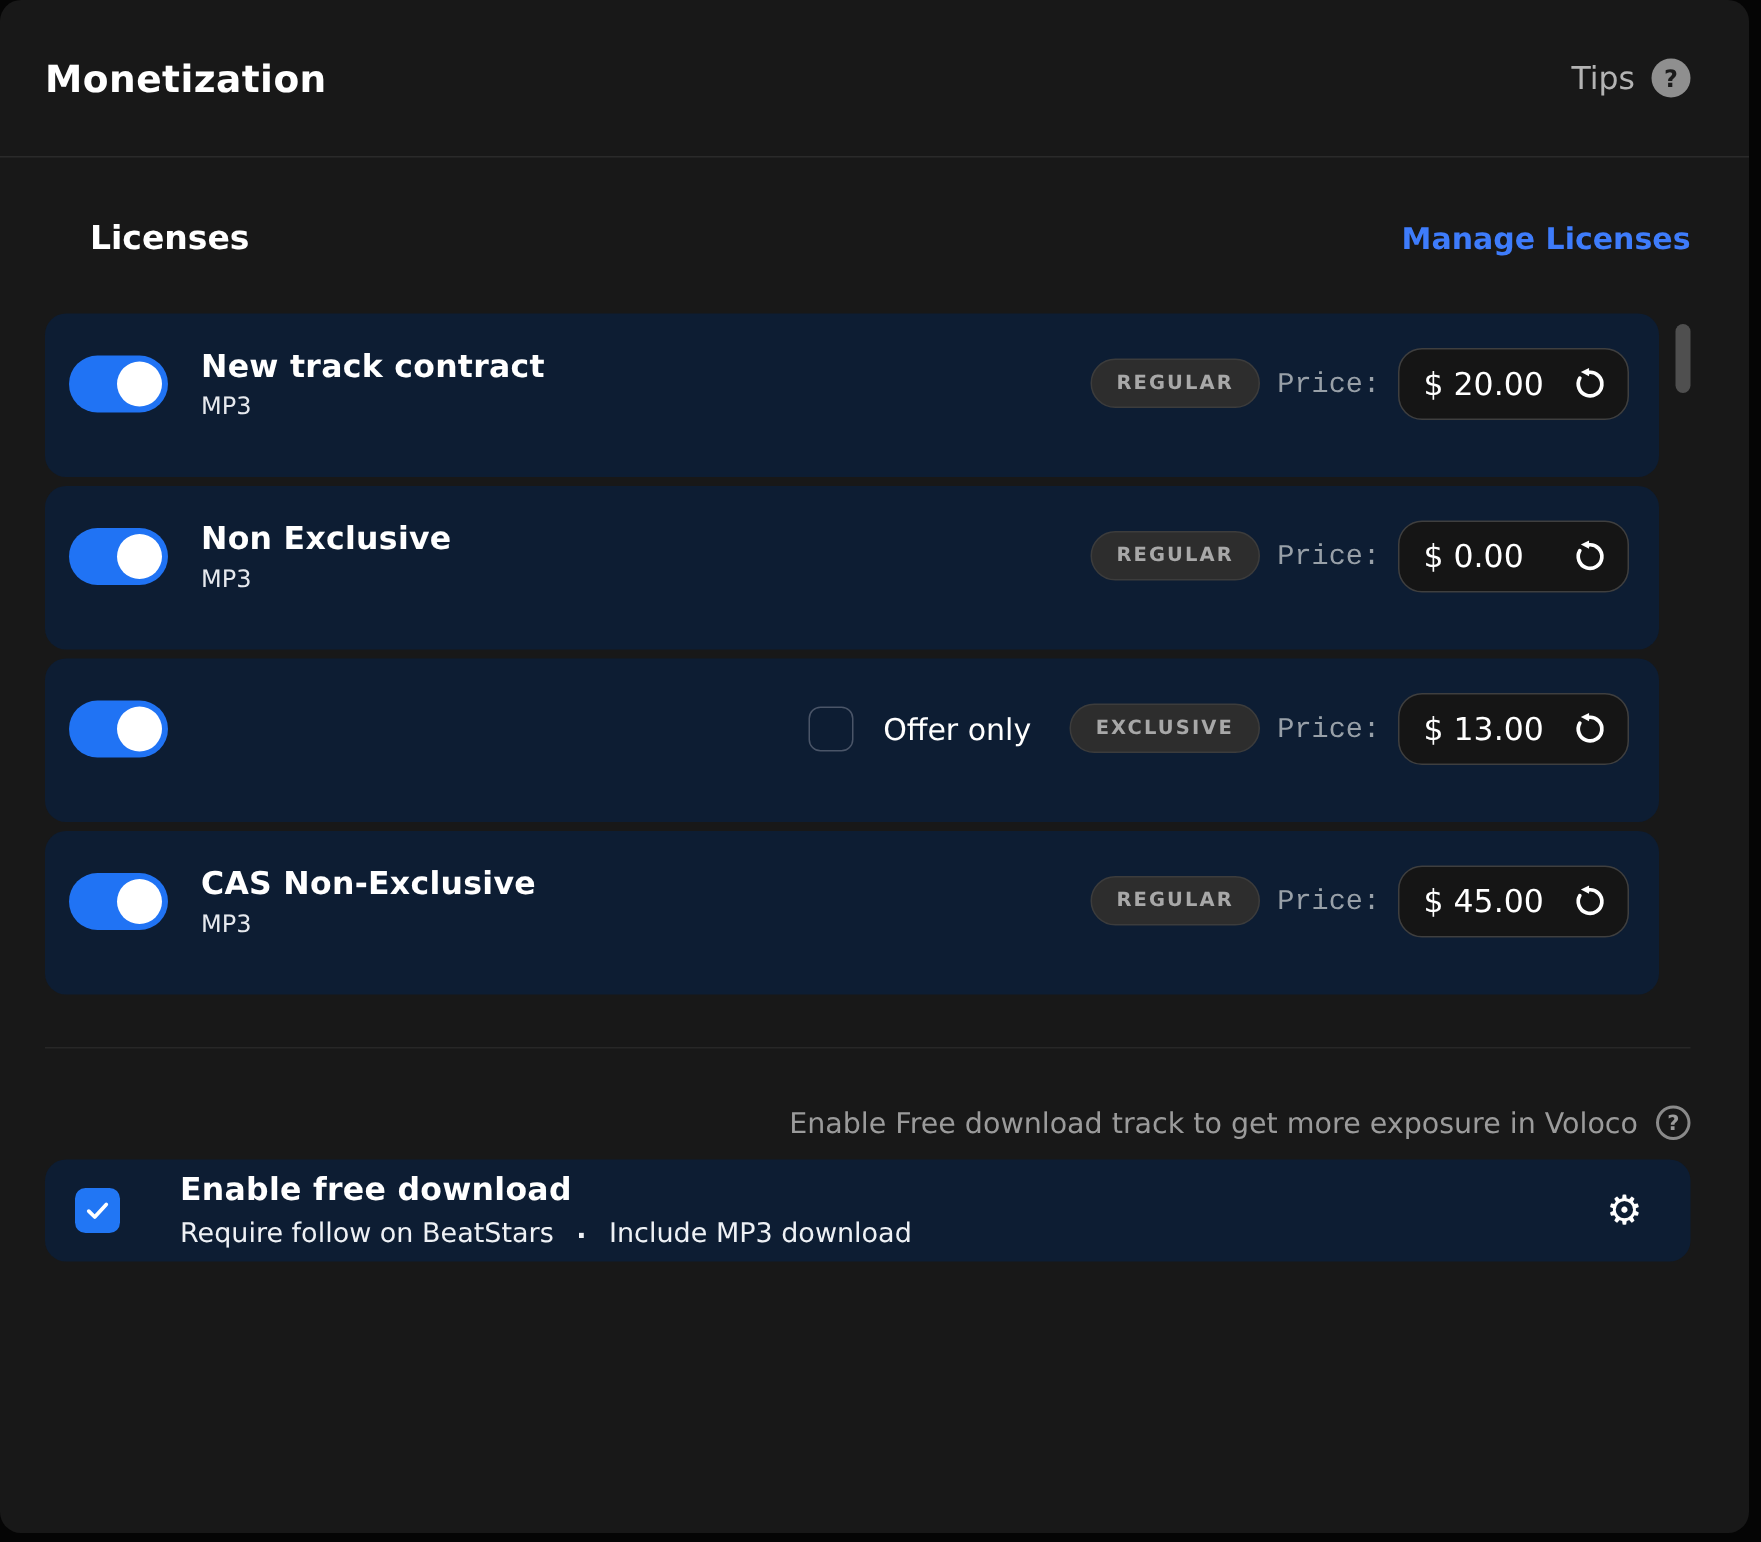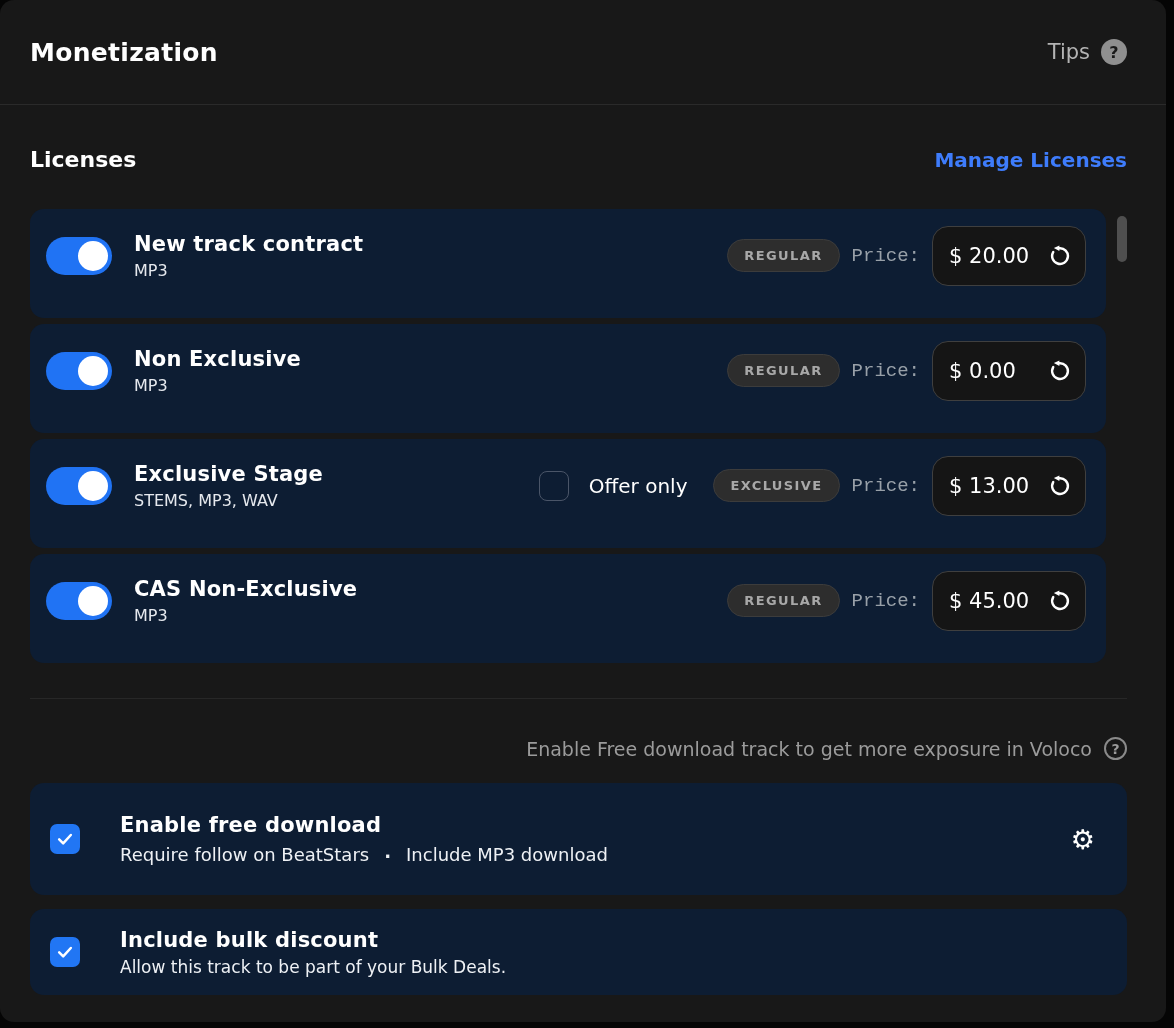--- a/index.html
+++ b/index.html
@@ -14,21 +14,21 @@
             padding:0 39px 0 30px; border-bottom:1px solid #2a2a2a; }
   .page-title { color:#fff; font-size:25px; font-weight:700; letter-spacing:.3px; }
   .tips { display:flex; align-items:center; gap:11px; cursor:pointer; }
   .tips-label { color:#b3b3b3; font-size:21px; }
   .q-filled { width:26px; height:26px; border-radius:50%; background:#8f8f8f;
               display:flex; align-items:center; justify-content:center;
               color:#1a1a1a; font-size:16px; font-weight:700; }
 
   
   .content { padding:0 39px 0 30px; }
-  .section-row { margin-top:42px; display:flex; align-items:flex-end; justify-content:space-between; }
+  .section-row { margin-top:42px; display:flex; align-items:flex-start; justify-content:space-between;margin-left:30px; }
   .section-heading { color:#fff; font-size:22px; font-weight:600; }
   .manage-link { color:#3e7cfb; font-size:20px; font-weight:700; cursor:pointer; }
 
   
   .license-list { margin-top:37px; width:1076px; display:flex; flex-direction:column; gap:6px; }
   .lcard { height:109px; background:#0d1d33; border-radius:14px;
            display:flex; align-items:center; padding:0 20px 16px 16px; }
   .toggle { position:relative; width:66px; height:38px; border-radius:19px;
             background:#2073f4; flex:0 0 auto; cursor:pointer; }
   .toggle .knob { position:absolute; top:4px; left:32px; width:30px; height:30px;
@@ -38,21 +38,21 @@
   .lformats { color:#e6e9ee; font-size:16px; margin-top:5px; }
   .lright { margin-left:auto; display:flex; align-items:center; }
   .offer { display:flex; align-items:center; margin-right:26px; }
   .checkbox-empty { width:30px; height:30px; border-radius:8px; border:1.5px solid #4a5568;
                     background:transparent; cursor:pointer; }
   .offer-label { color:#fff; font-size:20px; margin-left:20px;text-align:center; }
   .badge { background:#2d2d2d; border:1px solid #3c3c3c; color:#a8a8a8;
            font-size:13px; font-weight:600; letter-spacing:1.4px;
            padding:8px 16px; border-radius:20px; white-space:nowrap; }
   .price-label { color:#98a0a8; font-size:19px; margin:0 12px; white-space:nowrap;font-family:Liberation Mono, monospace; }
-  .price-box { width:154px; height:60px; background:#151515; border:1.5px solid #3f3f3f;
+  .price-box { width:154px; height:48px; background:#151515; border:1.5px solid #3f3f3f;
                border-radius:16px; display:flex; align-items:center;
                justify-content:space-between; padding:0 12px 0 16px; cursor:text; }
   .price-text { color:#fff; font-size:21px; white-space:nowrap; }
   .reset-btn { width:27px; height:27px; cursor:pointer; flex:0 0 auto; }
 
   
   .scroll-thumb { position:absolute; left:1117px; top:216px; width:10px; height:46px;
                   border-radius:5px; background:#4f4f4f; cursor:grab; }
 
   .divider { margin-top:35px; border-top:1px solid #272727; }
@@ -60,21 +60,21 @@
   
   .tip-row { margin-top:38px; display:flex; align-items:center; justify-content:flex-end; gap:12px; }
   .tip-text { color:#9b9b9b; font-size:19px; }
   .q-outline { width:23px; height:23px; border-radius:50%; border:2px solid #8a8a8a;
                display:flex; align-items:center; justify-content:center;
                color:#9b9b9b; font-size:14px; font-weight:700; cursor:pointer; }
 
   
   .bcard { background:#0d1d33; border-radius:14px; display:flex; align-items:center;
            padding:0 32px 0 20px; }
-  .bcard.free { margin-top:23px; height:112px; }
+  .bcard.free { margin-top:13px; height:68px; }
   .bcard.bulk { margin-top:14px; height:86px; }
   .checkbox-checked { width:30px; height:30px; border-radius:7px; background:#2176f4;
                       display:flex; align-items:center; justify-content:center;
                       flex:0 0 auto; cursor:pointer; }
   .bmeta { margin-left:40px; }
   .btitle { color:#fff; font-size:21px; font-weight:600; letter-spacing:.2px; }
   .bsub { color:#eef1f5; font-size:18px; margin-top:7px; display:flex; align-items:center; }
   .bsub .sep { font-weight:900; margin:0 15px; transform:translateY(-3px); }
   .bulk .bsub { font-size:17px; margin-top:5px; }
   .gear { margin-left:auto; color:#fff; font-size:27px; line-height:1; cursor:pointer; }
@@ -140,24 +140,20 @@
               <path d="M11.9 3.0 L11.9 7.9 L7.0 5.4 Z" fill="#fff"></path>
             </svg>
           </div>
         </div>
       </div>
 
       <div class="lcard">
         <div class="toggle">
             <div class="knob"></div>
           </div>
-        <div class="lmeta">
-          <div class="ltitle">Exclusive Stage</div>
-          <div class="lformats">STEMS, MP3, WAV</div>
-        </div>
         <div class="lright">
           <div class="offer">
             <div class="checkbox-empty"></div>
             <span class="offer-label">Offer only</span>
           </div>
           <span class="badge">EXCLUSIVE</span>
           <span class="price-label">Price:</span>
           <div class="price-box">
             <span class="price-text">$ 13.00</span>
             <svg class="reset-btn" viewBox="0 0 24 24">
@@ -208,28 +204,17 @@
         <div class="btitle">Enable free download</div>
         <div class="bsub">
           <span>Require follow on BeatStars</span>
           <span class="sep">.</span>
           <span>Include MP3 download</span>
         </div>
       </div>
       <div class="gear">⚙</div>
     </div>
 
-    <div class="bcard bulk">
-      <div class="checkbox-checked">
-        <svg width="20" height="20" viewBox="0 0 24 24">
-          <path d="M5 12.5 L9.8 17.2 L19 7.2" fill="none" stroke="#fff" stroke-width="3" stroke-linecap="round" stroke-linejoin="round"></path>
-        </svg>
-      </div>
-      <div class="bmeta">
-        <div class="btitle">Include bulk discount</div>
-        <div class="bsub">Allow this track to be part of your Bulk Deals.</div>
-      </div>
-    </div>
 
   </div>
 
   <div class="scroll-thumb"></div>
 </div>
 
 </body></html>

